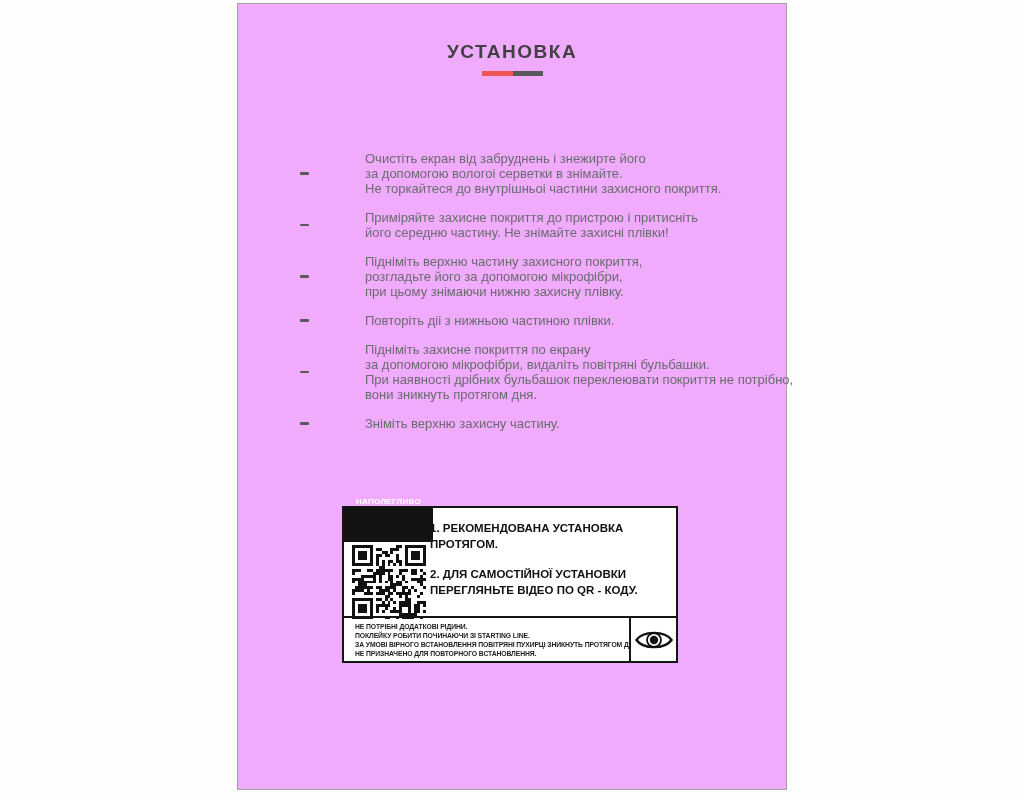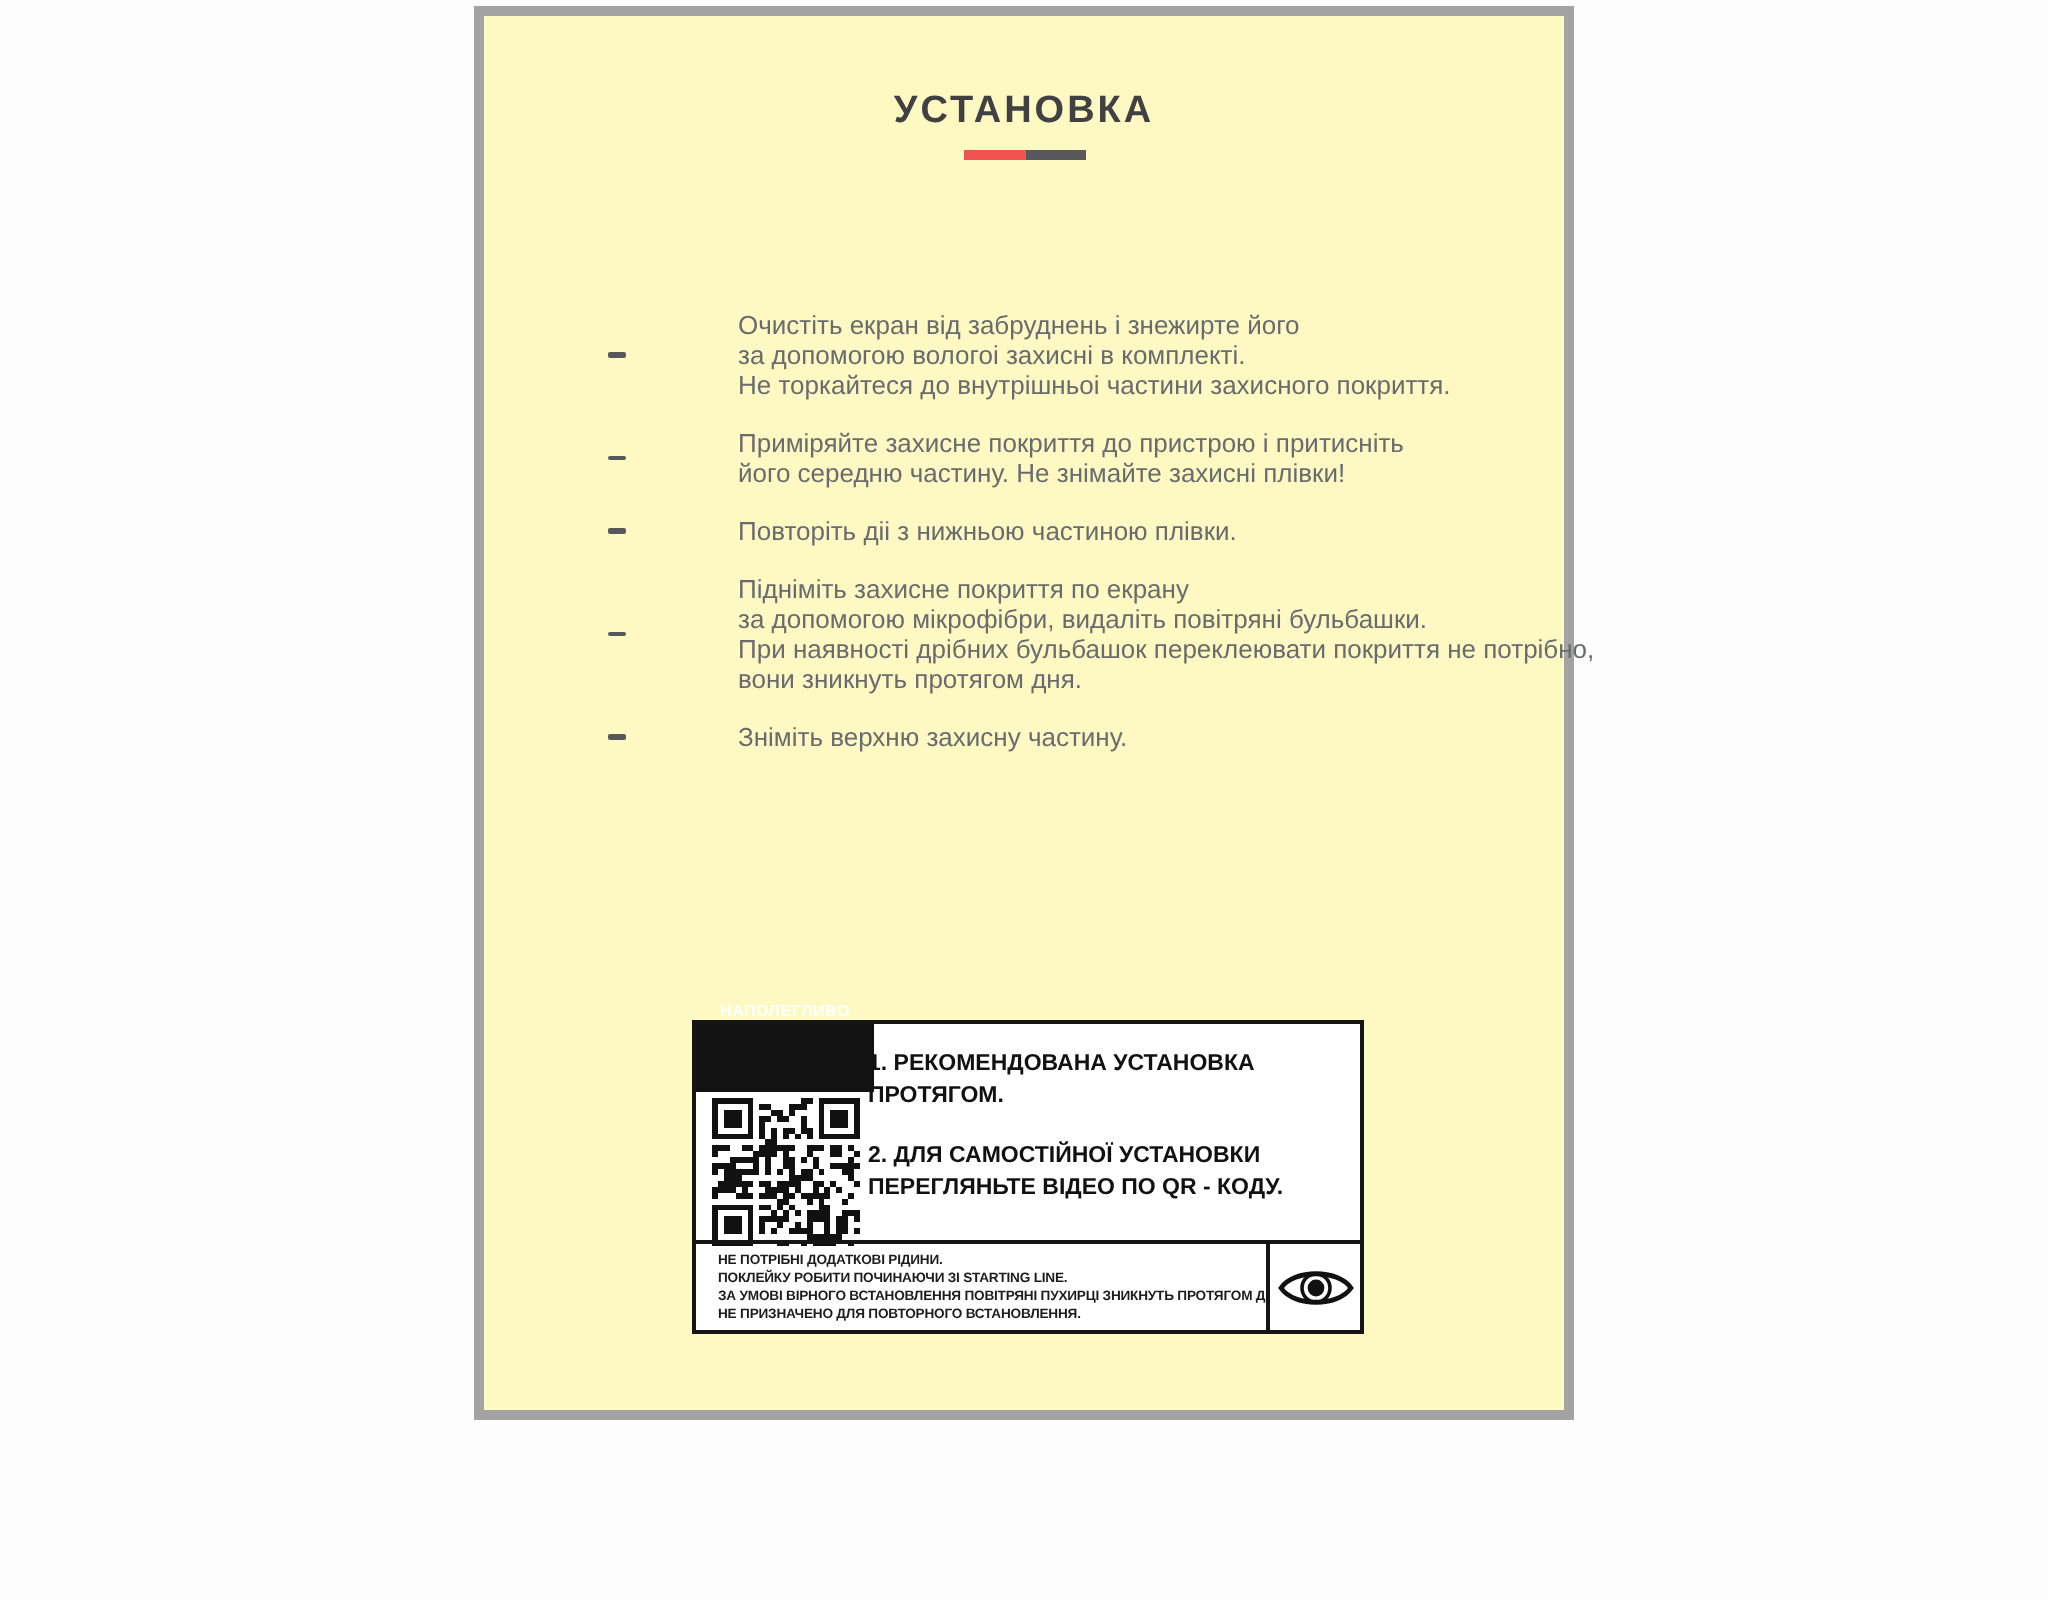--- a/index.html
+++ b/index.html
@@ -1,21 +1,21 @@
 <!DOCTYPE html>
 <html style="--accent-red: #f15353; --accent-dark: #58585b;"><head>
 <meta charset="utf-8">
 <style>
   * { margin:0; padding:0; box-sizing:border-box; }
   html,body { width:1024px; height:800px; background:#fdfdfd; font-family:"Liberation Sans", sans-serif; }
   .stage { position:relative; width:1024px; height:800px; overflow:hidden; }
 
   .card {
-    position:absolute; left:237px; top:3px; width:550px; height:707px;
-    background:#fef9c3; border:5px solid #a3a3a3;
+    position:absolute; left:237px; top:3px; width:550px; height:787px;
+    background:#f0abfc; border:1px solid #a3a3a3;
   }
 
   
   .title-wrap { position:absolute; top:37px; left:0; width:100%; text-align:center; }
   .page-title {
     font-size:19px; font-weight:600; letter-spacing:1.5px; color:#414043;
   }
   .title-underline {
     margin:8px auto 0 auto; width:61px; height:5px; display:flex;
   }
@@ -80,31 +80,41 @@
       </div>
     </div>
 
     <div class="instructions">
       <div class="instr-item">
         <div class="bullet-col">
             <div class="bullet-dash"></div>
           </div>
         <div class="instr-lines">
             <div>Очистіть екран від забруднень і знежирте його</div>
-            <div>за допомогою вологоі захисні в комплекті.</div>
+            <div>за допомогою вологоі серветки в знімайте.</div>
             <div>Не торкайтеся до внутрішньоі частини захисного покриття.</div>
           </div>
       </div>
       <div class="instr-item">
         <div class="bullet-col">
             <div class="bullet-dash"></div>
           </div>
         <div class="instr-lines">
             <div>Приміряйте захисне покриття до пристрою і притисніть</div>
             <div>його середню частину. Не знімайте захисні плівки!</div>
+          </div>
+      </div>
+      <div class="instr-item">
+        <div class="bullet-col">
+            <div class="bullet-dash"></div>
+          </div>
+        <div class="instr-lines">
+            <div>Підніміть верхню частину захисного покриття,</div>
+            <div>розгладьте його за допомогою мікрофібри,</div>
+            <div>при цьому знімаючи нижню захисну плівку.</div>
           </div>
       </div>
       <div class="instr-item">
         <div class="bullet-col">
             <div class="bullet-dash"></div>
           </div>
         <div class="instr-lines">
             <div>Повторіть діі з нижньою частиною плівки.</div>
           </div>
       </div>

